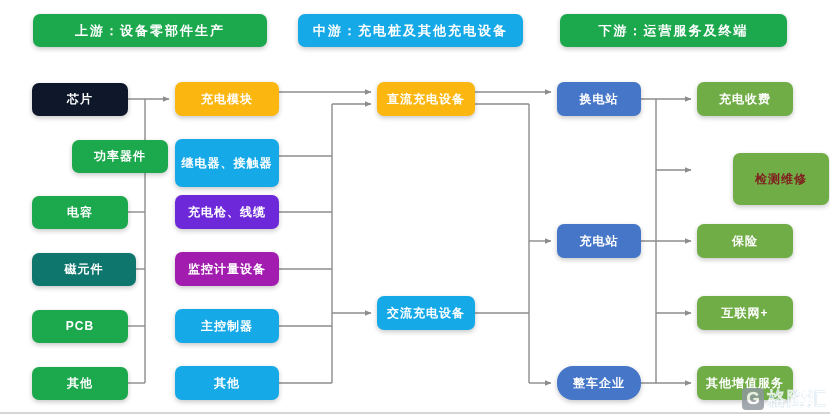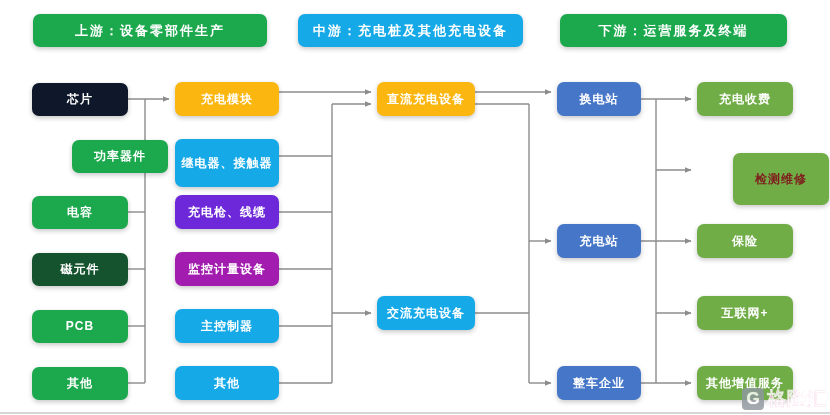--- a/index.html
+++ b/index.html
@@ -22,21 +22,21 @@
     position:absolute;right:3px;bottom:3px;z-index:3;display:flex;align-items:center;gap:3px;
     opacity:0.82;
   }
   .wm-logo{
     width:22px;height:22px;border-radius:4px;background:#8f979e;color:#ffffff;
     display:flex;align-items:center;justify-content:center;
     font-weight:bold;font-size:17px;
     text-shadow:0 0 1px #ffffff;
   }
   .wm-text{
-    color:#ec4899;font-weight:bold;font-size:19px;letter-spacing:1px;
+    color:#0369a1;font-weight:bold;font-size:19px;letter-spacing:1px;
     -webkit-text-stroke:0.5px #ffffff;
   }
 </style>
 </head>
 <body>
 
 <div class="canvas">
   <svg class="wires" width="830" height="415">
     <defs>
       <marker id="arr" markerWidth="9" markerHeight="8" refX="6.5" refY="3" orient="auto" markerUnits="userSpaceOnUse">
@@ -75,34 +75,34 @@
       </g>
   </svg>
 
   <div id="node-layer">
       <div class="node header" style="left: 33px; top: 14px; width: 234px; height: 33px; background: rgb(28, 168, 77); color: rgb(255, 255, 255);">上游：设备零部件生产</div>
       <div class="node header" style="left: 298px; top: 14px; width: 225px; height: 33px; background: rgb(22, 169, 232); color: rgb(255, 255, 255);">中游：充电桩及其他充电设备</div>
       <div class="node header" style="left: 560px; top: 14px; width: 227px; height: 33px; background: rgb(28, 168, 77); color: rgb(255, 255, 255);">下游：运营服务及终端</div>
       <div class="node" style="left: 32px; top: 82.5px; width: 96px; height: 33px; background: #0f172a; color: rgb(255, 255, 255);">芯片</div>
       <div class="node" style="left: 32px; top: 139.5px; width: 96px; height: 33px; background: rgb(28, 168, 77); color: rgb(255, 255, 255); margin-left: 40px;">功率器件</div>
       <div class="node" style="left: 32px; top: 195.5px; width: 96px; height: 33px; background: rgb(28, 168, 77); color: rgb(255, 255, 255);">电容</div>
-      <div class="node" style="left: 32px; top: 252.5px; width: 96px; height: 33px; background: #14532d; color: rgb(255, 255, 255);">磁元件</div>
+      <div class="node" style="left: 32px; top: 252.5px; width: 104px; height: 33px; background: #0f766e; color: rgb(255, 255, 255);">磁元件</div>
       <div class="node" style="left: 32px; top: 309.5px; width: 96px; height: 33px; background: rgb(28, 168, 77); color: rgb(255, 255, 255);">PCB</div>
       <div class="node" style="left: 32px; top: 366.5px; width: 96px; height: 33px; background: rgb(28, 168, 77); color: rgb(255, 255, 255);">其他</div>
       <div class="node" style="left: 175px; top: 82px; width: 104px; height: 34px; background: rgb(251, 182, 15); color: rgb(255, 255, 255);">充电模块</div>
       <div class="node" style="left: 175px; top: 139px; width: 104px; height: 48px; background: rgb(22, 169, 232); color: rgb(255, 255, 255);">继电器、接触器</div>
       <div class="node" style="left: 175px; top: 195px; width: 104px; height: 34px; background: #6d28d9; color: rgb(255, 255, 255);">充电枪、线缆</div>
       <div class="node" style="left: 175px; top: 252px; width: 104px; height: 34px; background: #a21caf; color: rgb(255, 255, 255);">监控计量设备</div>
       <div class="node" style="left: 175px; top: 309px; width: 104px; height: 34px; background: rgb(22, 169, 232); color: rgb(255, 255, 255);">主控制器</div>
       <div class="node" style="left: 175px; top: 366px; width: 104px; height: 34px; background: rgb(22, 169, 232); color: rgb(255, 255, 255);">其他</div>
       <div class="node" style="left: 377px; top: 82px; width: 98px; height: 34px; background: rgb(251, 182, 15); color: rgb(255, 255, 255);">直流充电设备</div>
       <div class="node" style="left: 377px; top: 296px; width: 98px; height: 34px; background: rgb(22, 169, 232); color: rgb(255, 255, 255);">交流充电设备</div>
       <div class="node" style="left: 557px; top: 82px; width: 84px; height: 34px; background: rgb(70, 118, 200); color: rgb(255, 255, 255);">换电站</div>
       <div class="node" style="left: 557px; top: 224px; width: 84px; height: 34px; background: rgb(70, 118, 200); color: rgb(255, 255, 255);">充电站</div>
-      <div class="node" style="left: 557px; top: 366px; width: 84px; height: 34px; background: rgb(70, 118, 200); color: rgb(255, 255, 255);">整车企业</div>
+      <div class="node" style="left: 557px; top: 366px; width: 84px; height: 34px; background: rgb(70, 118, 200); color: rgb(255, 255, 255); border-radius: 16px;">整车企业</div>
       <div class="node" style="left: 697px; top: 82px; width: 96px; height: 34px; background: rgb(112, 173, 71); color: rgb(255, 255, 255);">充电收费</div>
       <div class="node" style="left: 697px; top: 153px; width: 96px; height: 52px; background: rgb(112, 173, 71); color: #7f1d1d; margin-left: 36px;">检测维修</div>
       <div class="node" style="left: 697px; top: 224px; width: 96px; height: 34px; background: rgb(112, 173, 71); color: rgb(255, 255, 255);">保险</div>
       <div class="node" style="left: 697px; top: 296px; width: 96px; height: 34px; background: rgb(112, 173, 71); color: rgb(255, 255, 255);">互联网+</div>
       <div class="node" style="left: 697px; top: 366px; width: 96px; height: 34px; background: rgb(112, 173, 71); color: rgb(255, 255, 255);">其他增值服务</div>
     </div>
 
   <div class="bottom-rule"></div>
 
   <div class="watermark">

